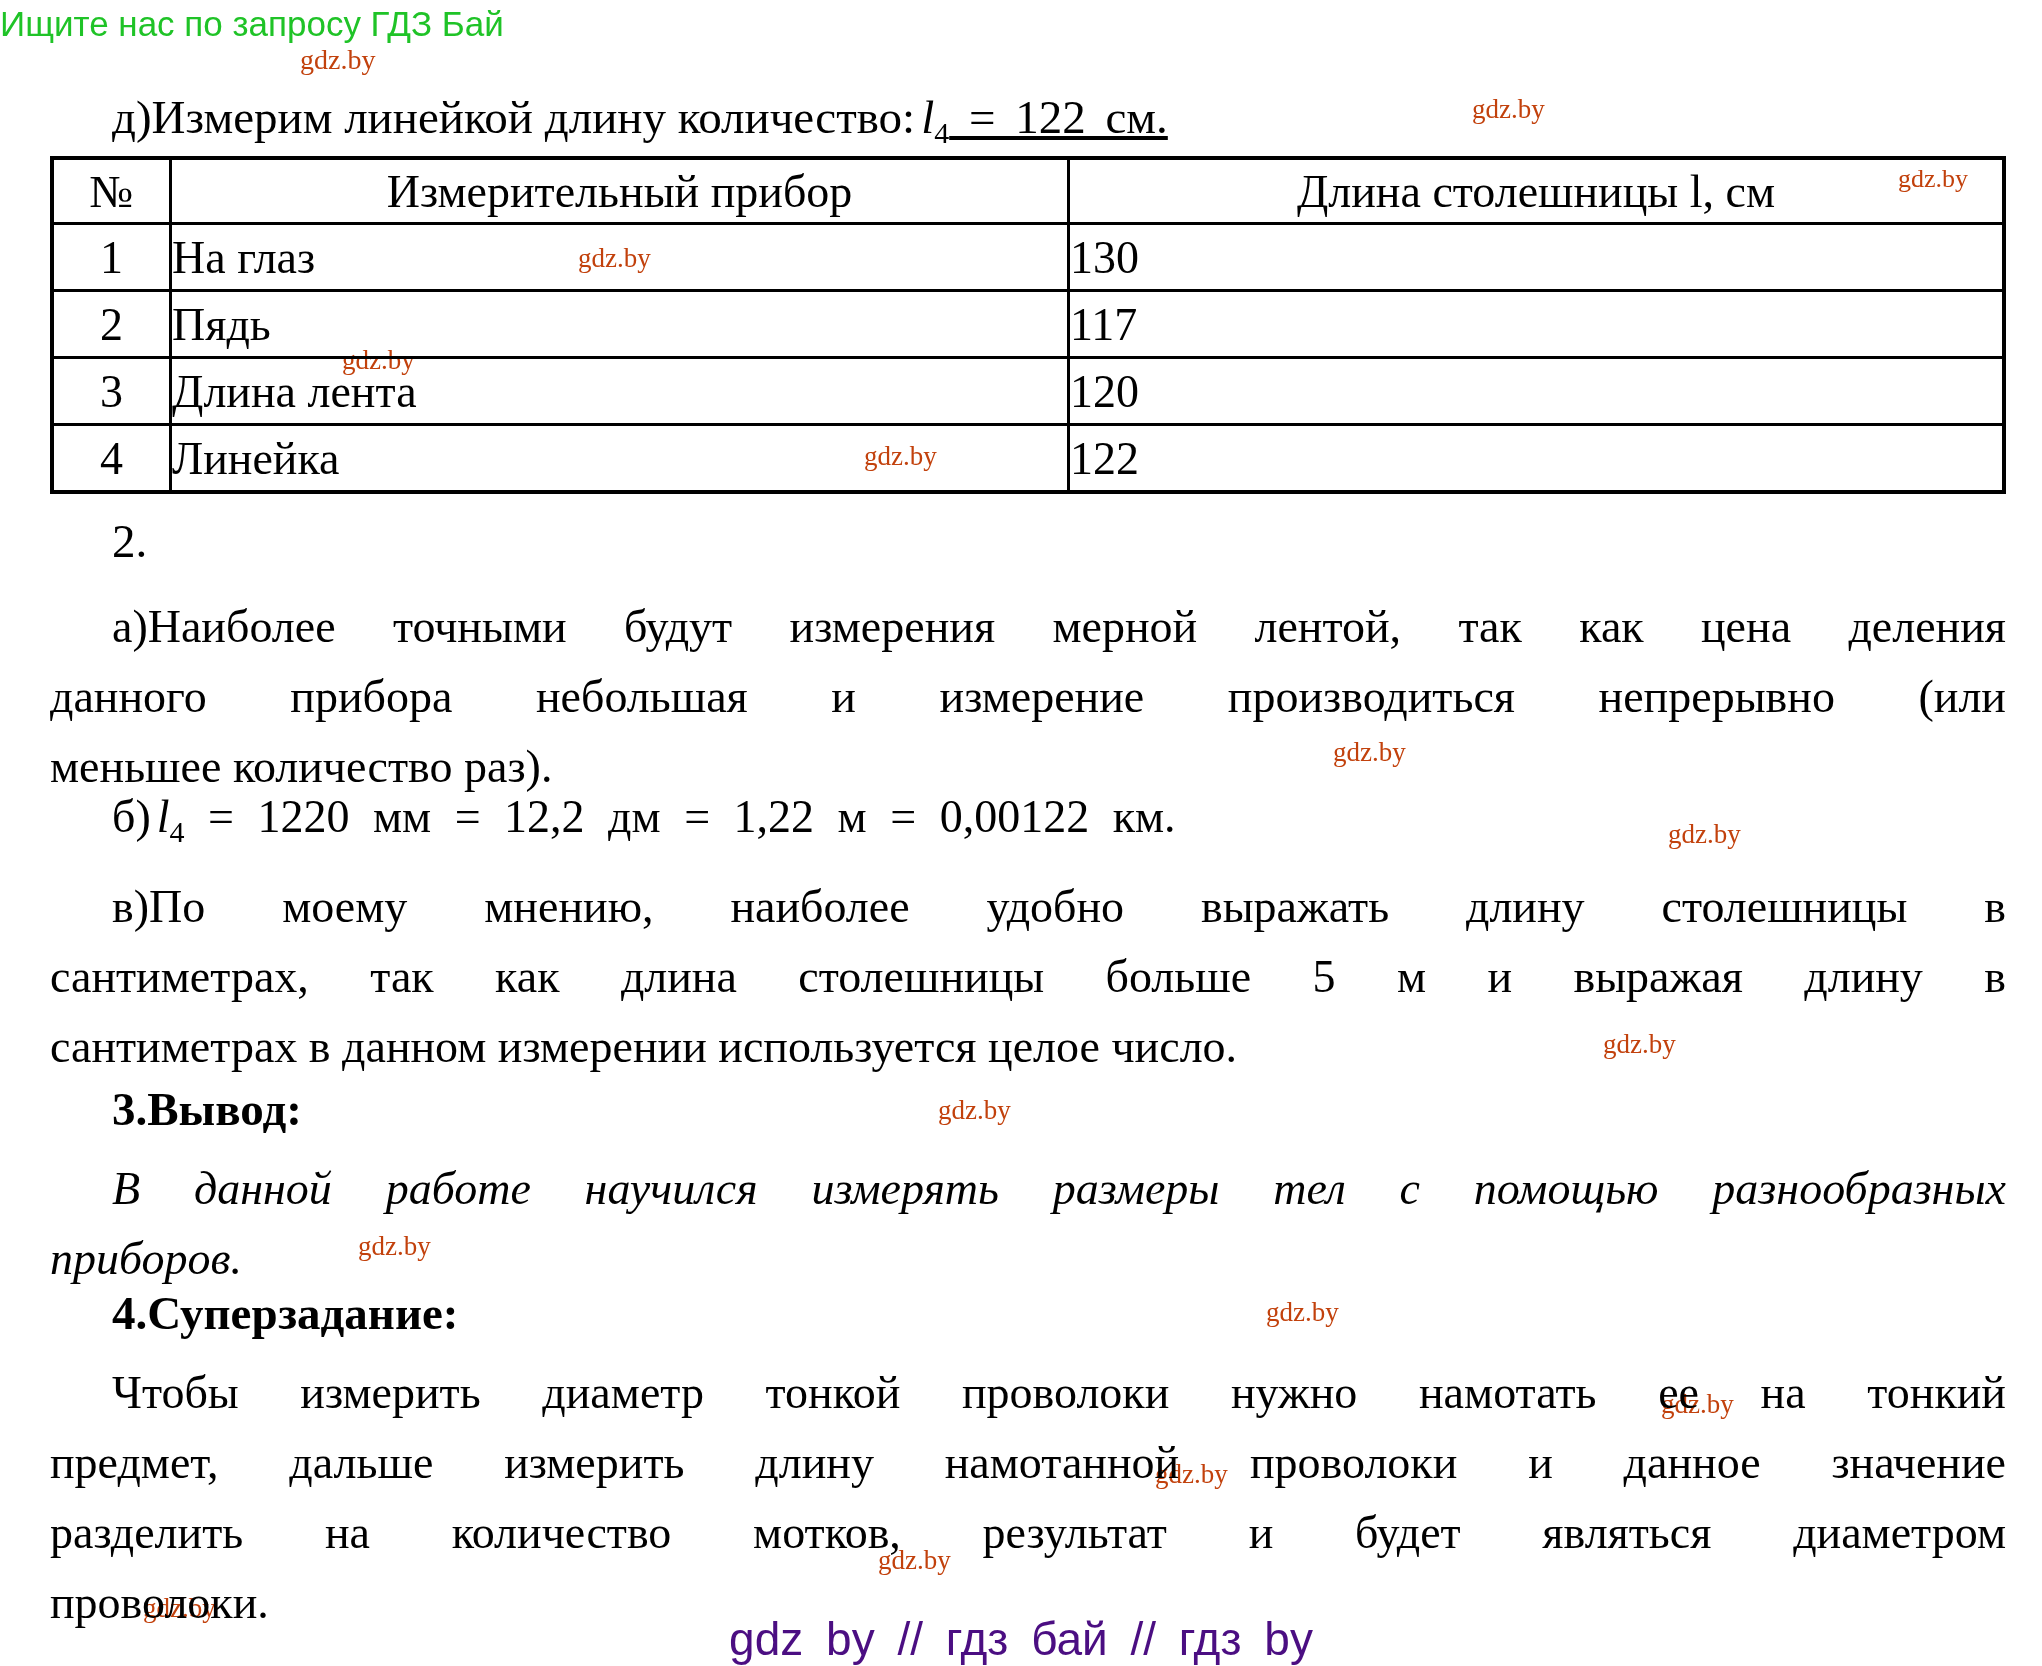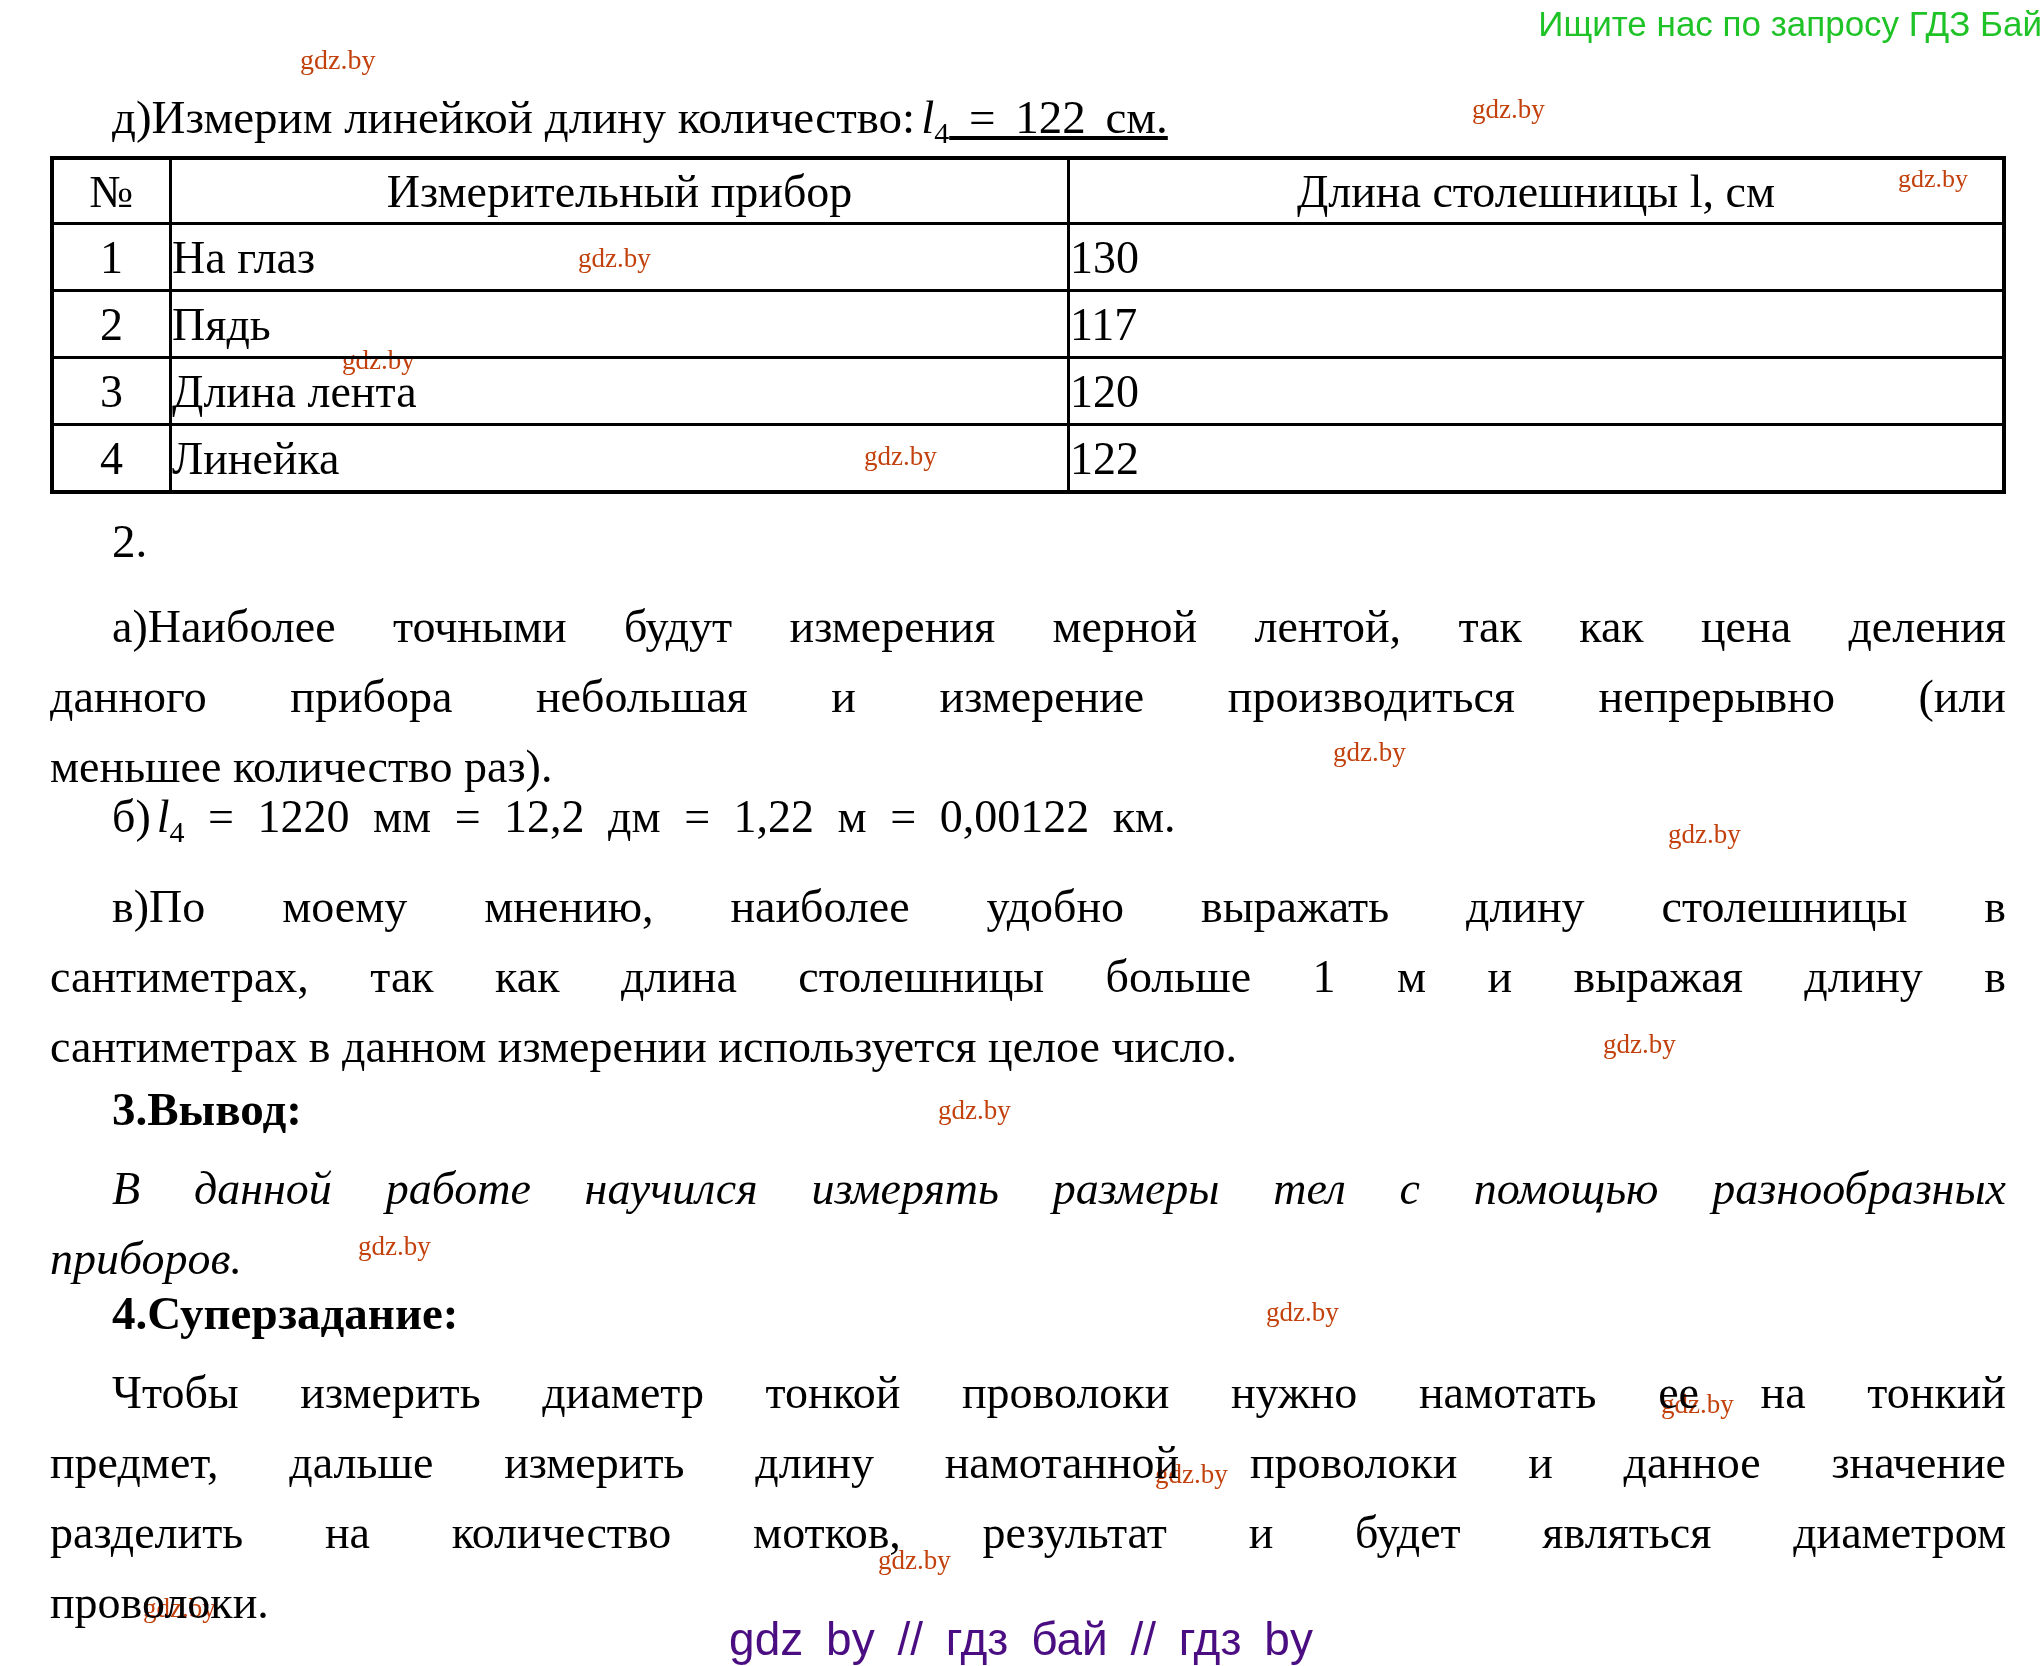--- a/index.html
+++ b/index.html
@@ -3,21 +3,21 @@
 <meta charset="utf-8">
 <style>
   html,body { margin:0; padding:0; background:#ffffff; }
   .page {
     position:relative; width:2042px; height:1666px; background:#ffffff;
     font-family:"Liberation Serif", serif; color:#000;
     overflow:hidden;
   }
   
   .promo {
-    position:absolute; left:0; right:0; top:4px; text-align:right;
+    position:absolute; left:0; right:0; top:4px; text-align:left;
     font-family:"Liberation Sans", sans-serif; font-size:35px; font-weight:500;
     color:#1fc327;
   }
   
   .wm {
     position:absolute; font-family:Liberation Serif, serif;
     color:#c2410c; font-size:27px; white-space:nowrap;
   }
   .wm1{left:300px;top:44px;font-size:28px;}
   .wm2{left:1472px;top:94px;}
@@ -146,21 +146,21 @@
   <div class="para para-a">
       <div class="tl">а)Наиболее точными будут измерения мерной лентой, так как цена деления</div>
       <div class="tl">данного прибора небольшая и измерение производиться непрерывно (или</div>
       <div class="tl">меньшее количество раз).</div>
     </div>
 
   <div class="line-b"><span>б)</span><span class="mvar">l</span><sub>4</sub><span> = 1220 мм = 12,2 дм = 1,22 м = 0,00122 км.</span></div>
 
   <div class="para para-v">
       <div class="tl">в)По моему мнению, наиболее удобно выражать длину столешницы в</div>
-      <div class="tl">сантиметрах, так как длина столешницы больше 1 м и выражая длину в</div>
+      <div class="tl">сантиметрах, так как длина столешницы больше 5 м и выражая длину в</div>
       <div class="tl">сантиметрах в данном измерении используется целое число.</div>
     </div>
 
   <div class="heading h3">3.Вывод:</div>
   <div class="para para-concl">
       <div class="tl">В данной работе научился измерять размеры тел с помощью разнообразных</div>
       <div class="tl">приборов.</div>
     </div>
 
   <div class="heading h4">4.Суперзадание:</div>

